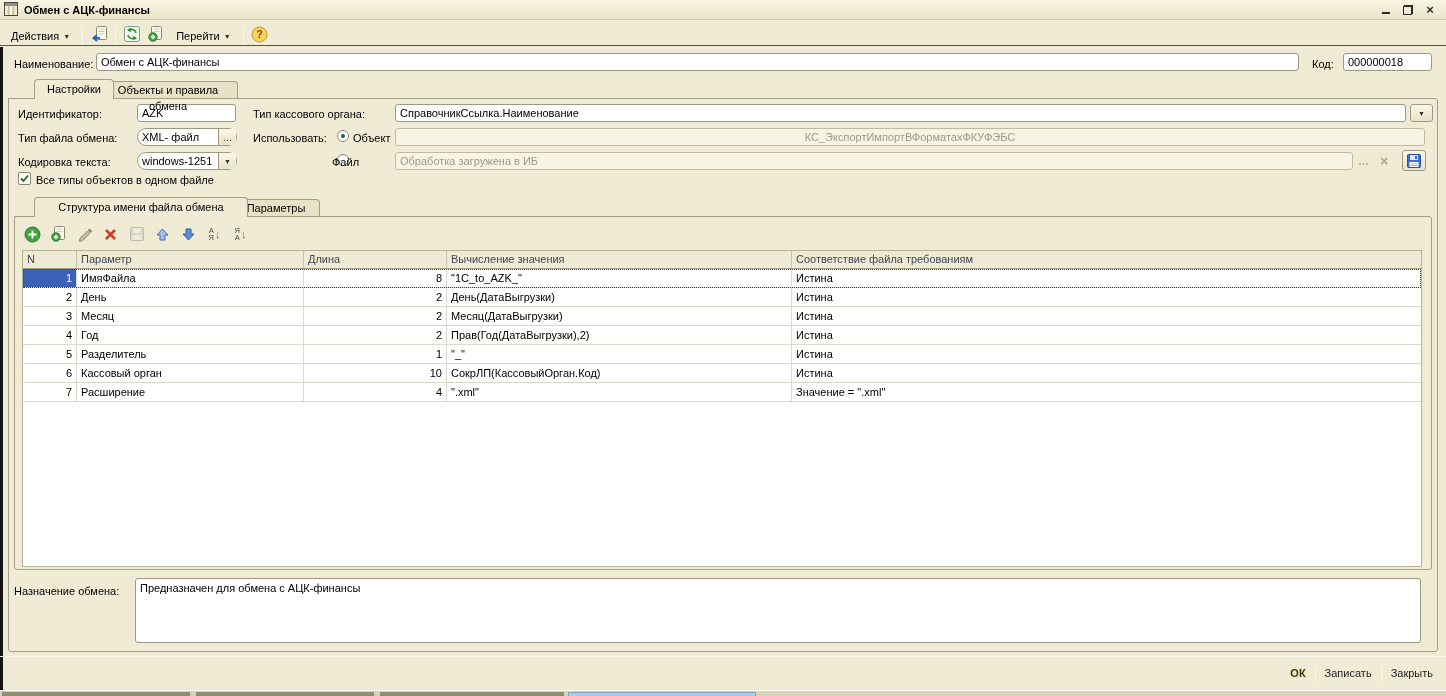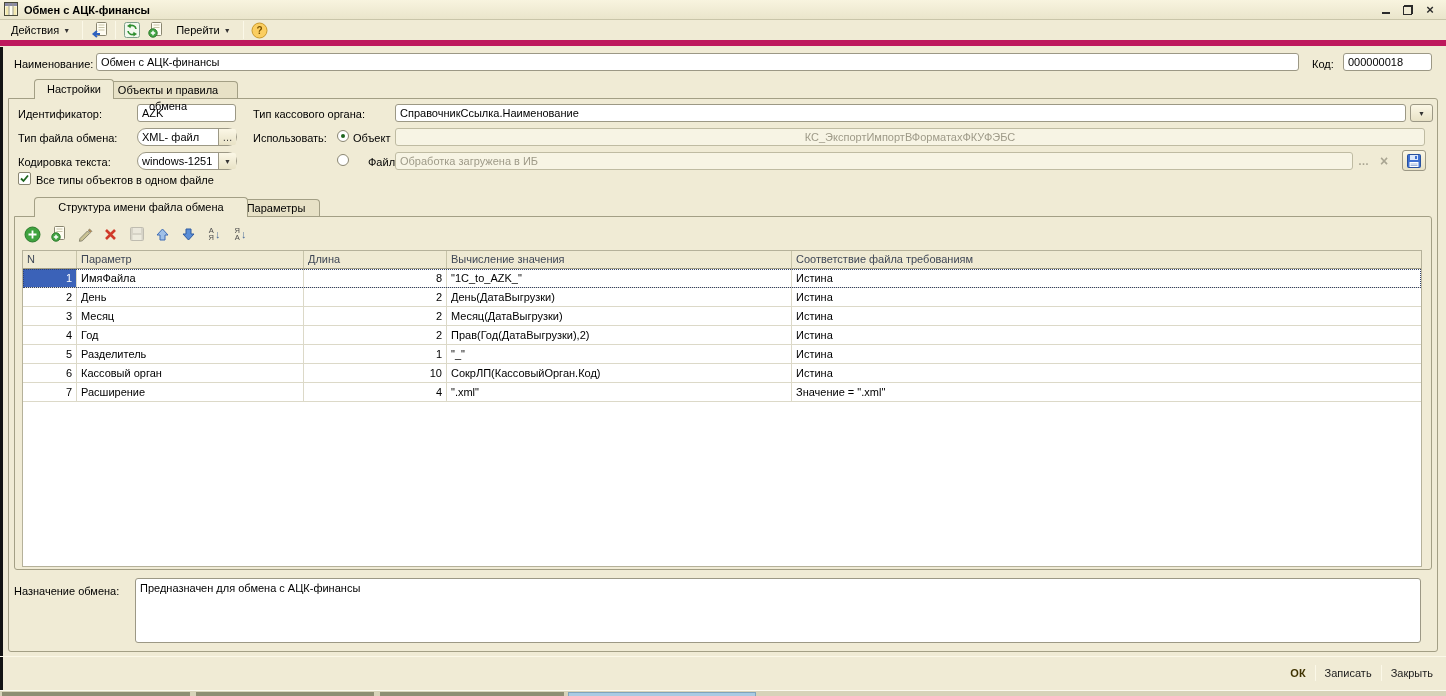--- a/index.html
+++ b/index.html
@@ -20,22 +20,22 @@
   .wctls { margin-left:auto; display:flex; align-items:center; gap:6px; padding-right:4px; }
   .wctl { width:16px; height:14px; display:flex; align-items:center; justify-content:center; cursor:default; }
   .glyph-min { width:8px; height:0; border-bottom:2px solid #2b2b2b; margin-top:7px; }
   .glyph-rest { position:relative; width:10px; height:10px; }
   .glyph-rest:before { content:""; position:absolute; right:0; top:0; width:7px; height:7px; border:1px solid #2b2b2b; }
   .glyph-rest:after { content:""; position:absolute; left:0; bottom:0; width:7px; height:7px; border:1px solid #2b2b2b; background:#F0EBD5; }
   .glyph-close { font-size:13px; font-weight:bold; color:#2b2b2b; line-height:12px; }
   
   .toolbar {
     position:absolute; left:0; top:20px; width:1446px; height:26px;
-    border-bottom:6px solid #be185d;
-    display:flex; align-items:center; padding:0 4px; gap:2px;
+    border-bottom:1px solid #be185d;
+    display:flex; align-items:flex-end; padding:0 4px; gap:2px;
   }
   .tbtn { display:flex; align-items:center; gap:4px; padding:2px 6px; border:1px solid transparent; border-radius:2px; cursor:default; }
   .dd { font-size:7px; color:#333; }
   .ibtn { width:22px; height:22px; display:flex; align-items:center; justify-content:center; border:1px solid transparent; border-radius:2px; cursor:default; }
   .sep { width:1px; height:18px; background:#C6C1A4; border-right:1px solid #FBF8E8; margin:0 3px; }
   
   .lbl { position:absolute; height:15px; line-height:15px; white-space:nowrap; }
   .inp {
     position:absolute; height:18px; line-height:16px; padding:0 4px;
     background:#fff; border:1px solid #9C9885; border-radius:3px;
@@ -204,21 +204,21 @@
   <div class="inp dis" style="left:395px; top:128px; width:1030px;text-align:center;">КС_ЭкспортИмпортВФорматахФКУФЭБС</div>
 
   <div class="lbl" style="left:18px; top:155px;">Кодировка текста:</div>
   <div class="combo" style="left:137px; top:152px; width:100px;">
     <span class="val">windows-1251</span>
     <span class="cbtn">
         <span>▼</span>
       </span>
   </div>
   <div class="radio" style="left:337px; top:154px;"></div>
-  <div class="lbl" style="left:368px; top:155px;text-align:right;">Файл</div>
+  <div class="lbl" style="left:332px; top:155px;text-align:right;">Файл</div>
   <div class="inp dis" style="left:395px; top:152px; width:958px;">Обработка загружена в ИБ</div>
   <div class="flatglyph" style="left:1358px; top:155px; font-size:11px; letter-spacing:1px;"><span>…</span></div>
   <div class="flatglyph" style="left:1380px; top:153px; font-size:14px;"><span>×</span></div>
   <div class="sqbtn" style="left:1402px; top:150px; width:24px; height:21px;">
     <svg width="16" height="16" viewBox="0 0 16 16">
       <rect x="1.5" y="1.5" width="13" height="13" rx="1" fill="#3E6FD0" stroke="#27509E"></rect>
       <rect x="4" y="2" width="8" height="5" fill="#DCE8FA"></rect>
       <rect x="9" y="3" width="2" height="3" fill="#3E6FD0"></rect>
       <rect x="3.5" y="9" width="9" height="5" fill="#FFFFFF"></rect>
       <line x1="4.5" y1="11" x2="11.5" y2="11" stroke="#9FB6DD"></line>

